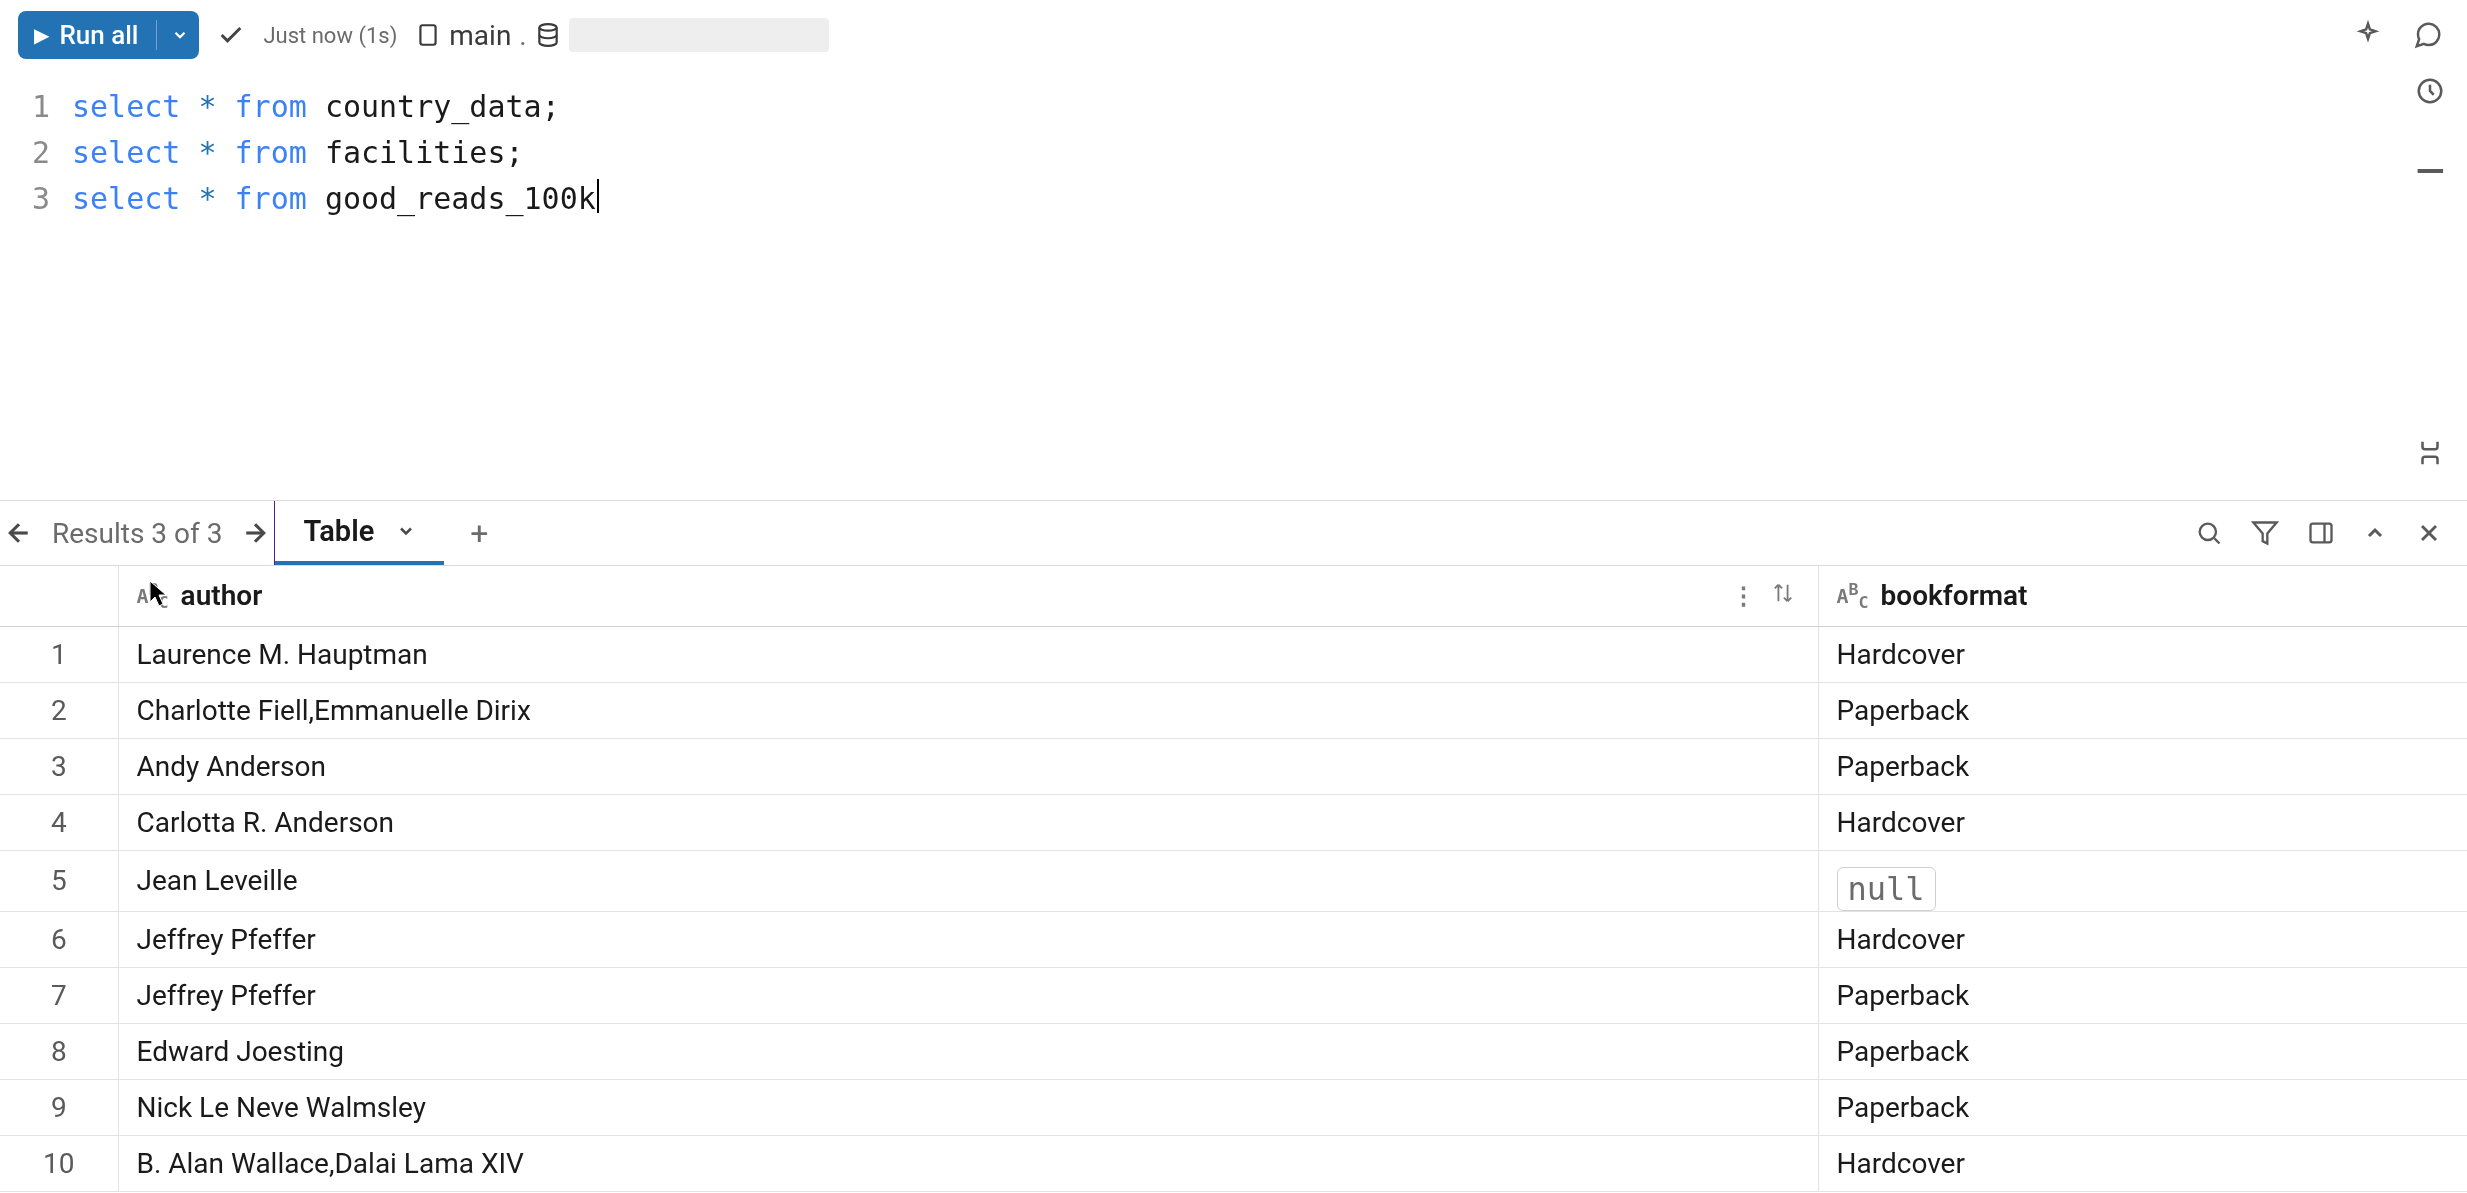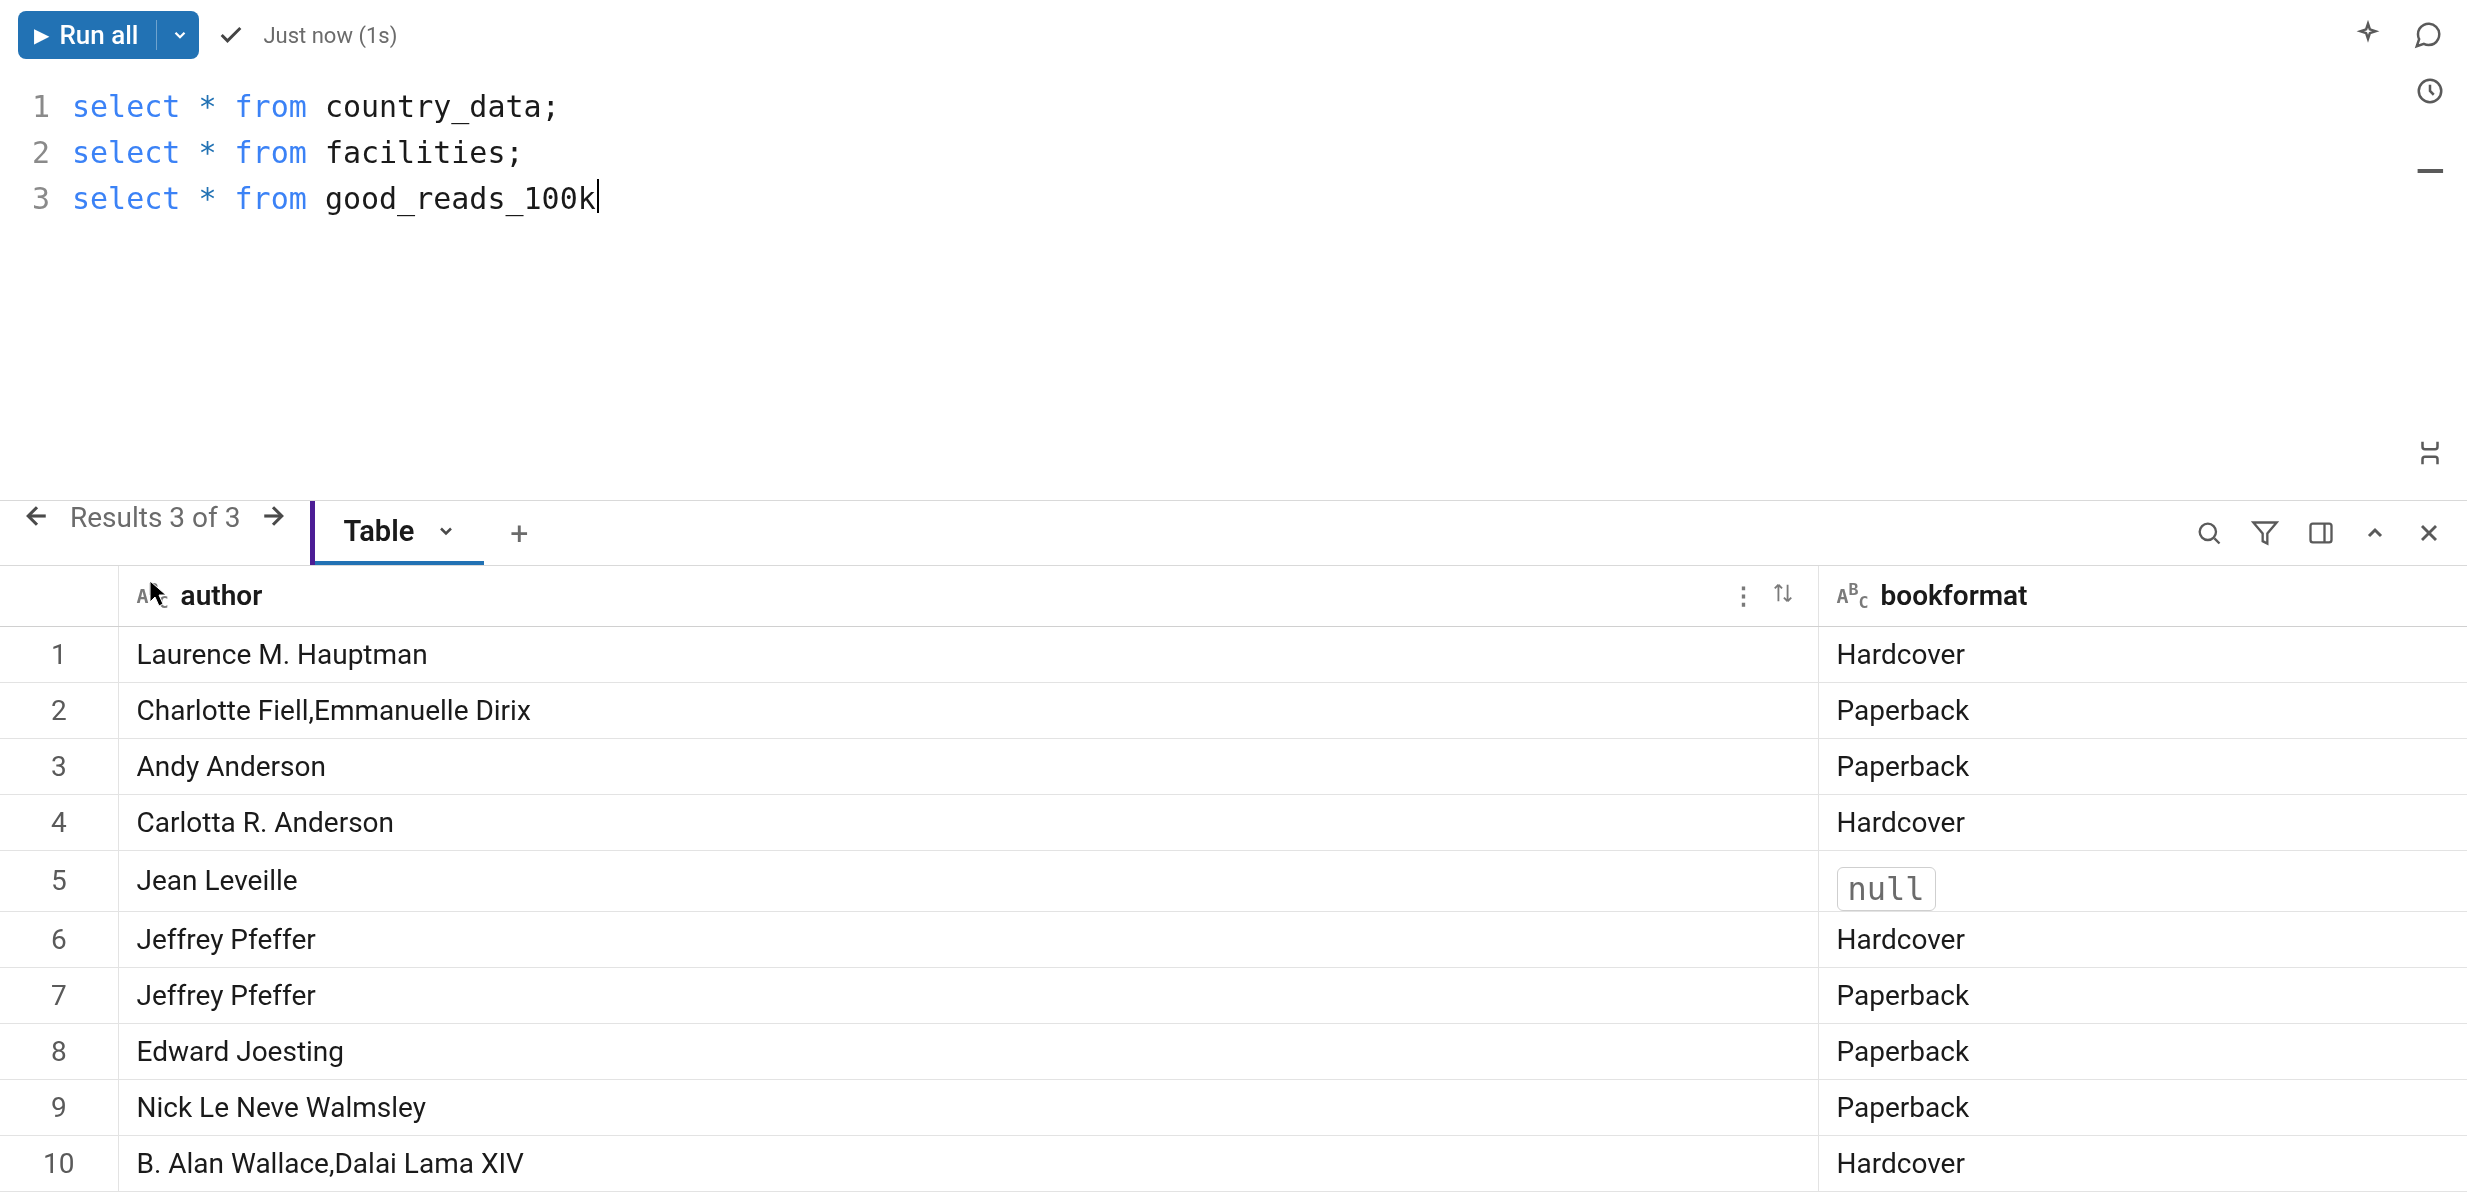--- a/index.html
+++ b/index.html
@@ -92,24 +92,25 @@
 
 .results-bar {
   display: flex;
   align-items: center;
   height: 66px;
   border-top: 1px solid #d9d9d9;
   border-bottom: 1px solid #d9d9d9;
 }
 .res-nav {
   display: flex;
+  align-items: center;
   gap: 18px;
-  padding: 0 22px;
+  padding: 0 4px;
   height: 100%;
-  border-right: 5px solid #4c1d95;
+  border-right: 1px solid #4c1d95;
 }
 .res-arrow { color: #4a4a4a; font-size: 30px; }
 .res-label { color: #6b6b6b; font-size: 28px; }
 .tabs { display: flex; align-items: center; height: 100%; }
 .tab {
   display: flex;
   align-items: center;
   gap: 22px;
   padding: 0 28px;
   height: 100%;
@@ -172,20 +173,37 @@
           <polyline points="6 9 12 15 18 9"></polyline>
         </svg>
     </span>
   </div>
   <span class="check">
     <svg width="28" height="28" viewBox="0 0 24 24" fill="none" stroke="#444" stroke-width="2.5">
         <polyline points="20 6 9 17 4 12"></polyline>
       </svg>
   </span>
   <span class="status-text">Just now (1s)</span>
+  <div class="ctx">
+    <span>
+      <svg width="26" height="30" viewBox="0 0 24 24" fill="none" stroke="#3a3a3a" stroke-width="2">
+          <rect x="5" y="3" width="14" height="18" rx="2"></rect>
+        </svg>
+    </span>
+    <span>main</span>
+    <span class="dot">.</span>
+    <span>
+      <svg width="26" height="26" viewBox="0 0 24 24" fill="none" stroke="#3a3a3a" stroke-width="2">
+          <ellipse cx="12" cy="5" rx="8" ry="3"></ellipse>
+          <path d="M4 5v14c0 1.66 3.58 3 8 3s8-1.34 8-3V5"></path>
+          <path d="M4 12c0 1.66 3.58 3 8 3s8-1.34 8-3"></path>
+        </svg>
+    </span>
+    <span class="redact"></span>
+  </div>
   <div class="spacer"></div>
   <span class="tb-icon">
     <svg width="30" height="30" viewBox="0 0 24 24" fill="none" stroke="#5a5a5a" stroke-width="2">
         <path d="M12 3l1.5 4.5L18 9l-4.5 1.5L12 15l-1.5-4.5L6 9l4.5-1.5z"></path>
       </svg>
   </span>
   <span class="tb-icon">
     <svg width="30" height="30" viewBox="0 0 24 24" fill="none" stroke="#5a5a5a" stroke-width="2">
         <path d="M21 11.5a8.38 8.38 0 01-.9 3.8 8.5 8.5 0 01-7.6 4.7 8.38 8.38 0 01-3.8-.9L3 21l1.9-5.7a8.38 8.38 0 01-.9-3.8 8.5 8.5 0 014.7-7.6 8.38 8.38 0 013.8-.9h.5a8.48 8.48 0 018 8v.5z"></path>
       </svg>

